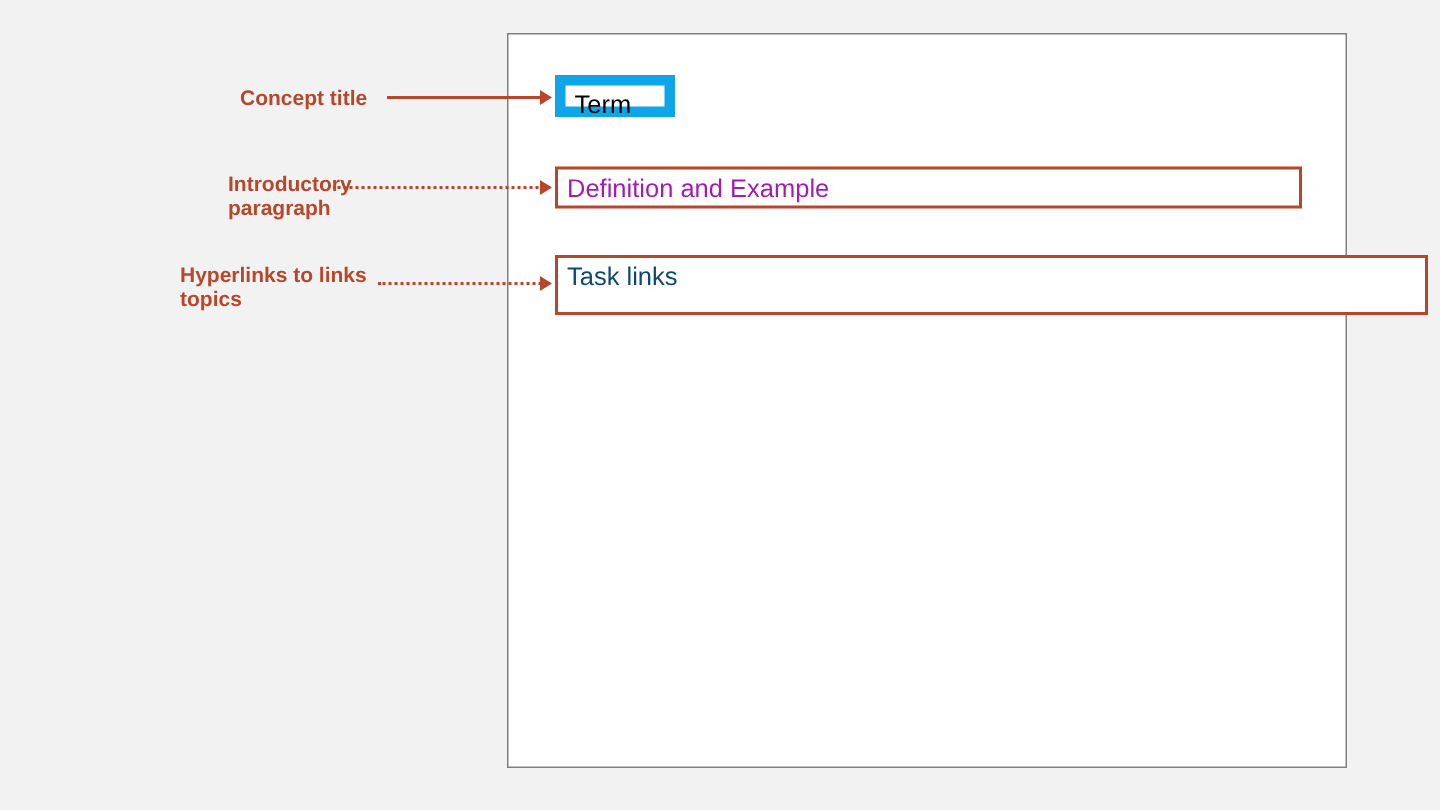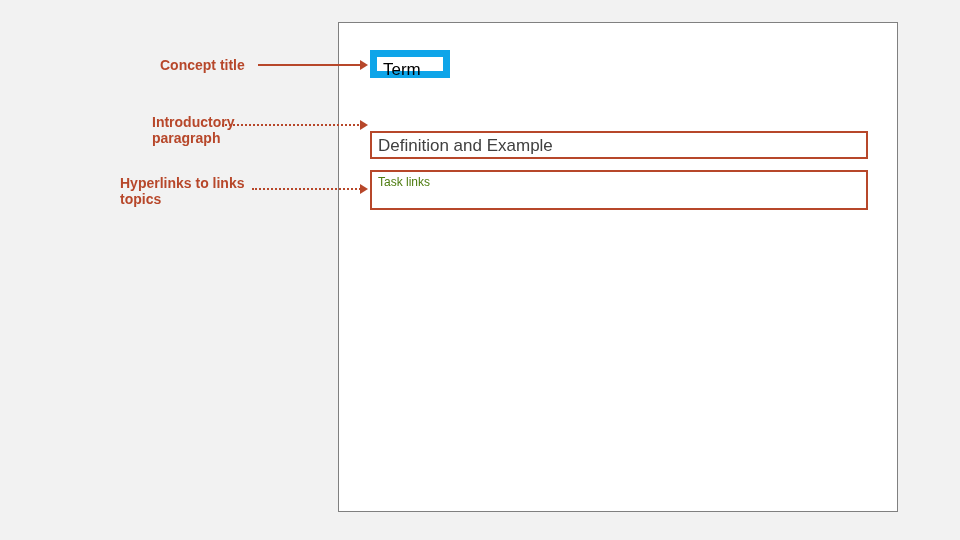--- a/index.html
+++ b/index.html
@@ -47,34 +47,33 @@
     }
     .box-def {
       position: absolute;
       left: 370px;
       top: 111px;
       width: 498px;
       height: 28px;
       border: 2px solid #b7472a;
       background: #ffffff;
       font-size: 17px;
-      color: #404040;
+      color: #a21caf;
       padding: 3px 6px;
-      margin-top: 20px;
     }
     .box-links {
       position: absolute;
       left: 370px;
       top: 170px;
-      width: 498px;
+      width: 582px;
       height: 40px;
       border: 2px solid #b7472a;
       background: #ffffff;
-      font-size: 12px;
-      color: #4d7c0f;
+      font-size: 17px;
+      color: #0c4a6e;
       padding: 3px 6px;
     }
     .arrow-line {
       position: absolute;
       background: #b7472a;
       height: 2px;
     }
     .arrow-dashed {
       position: absolute;
       border-top: 2px dotted #b7472a;

